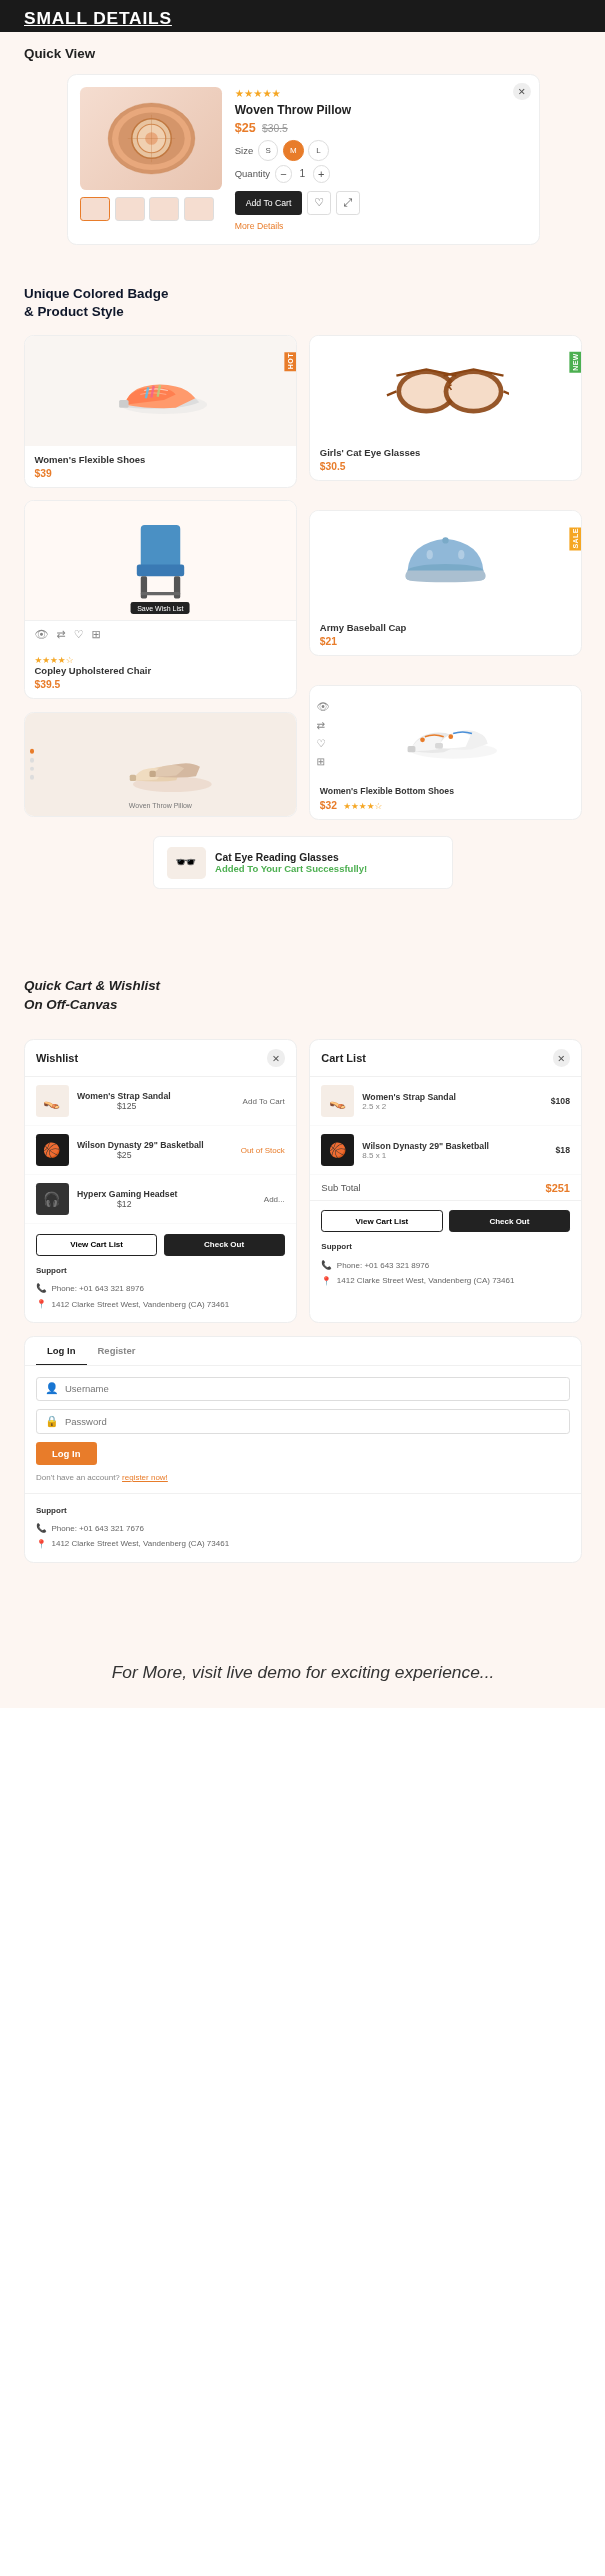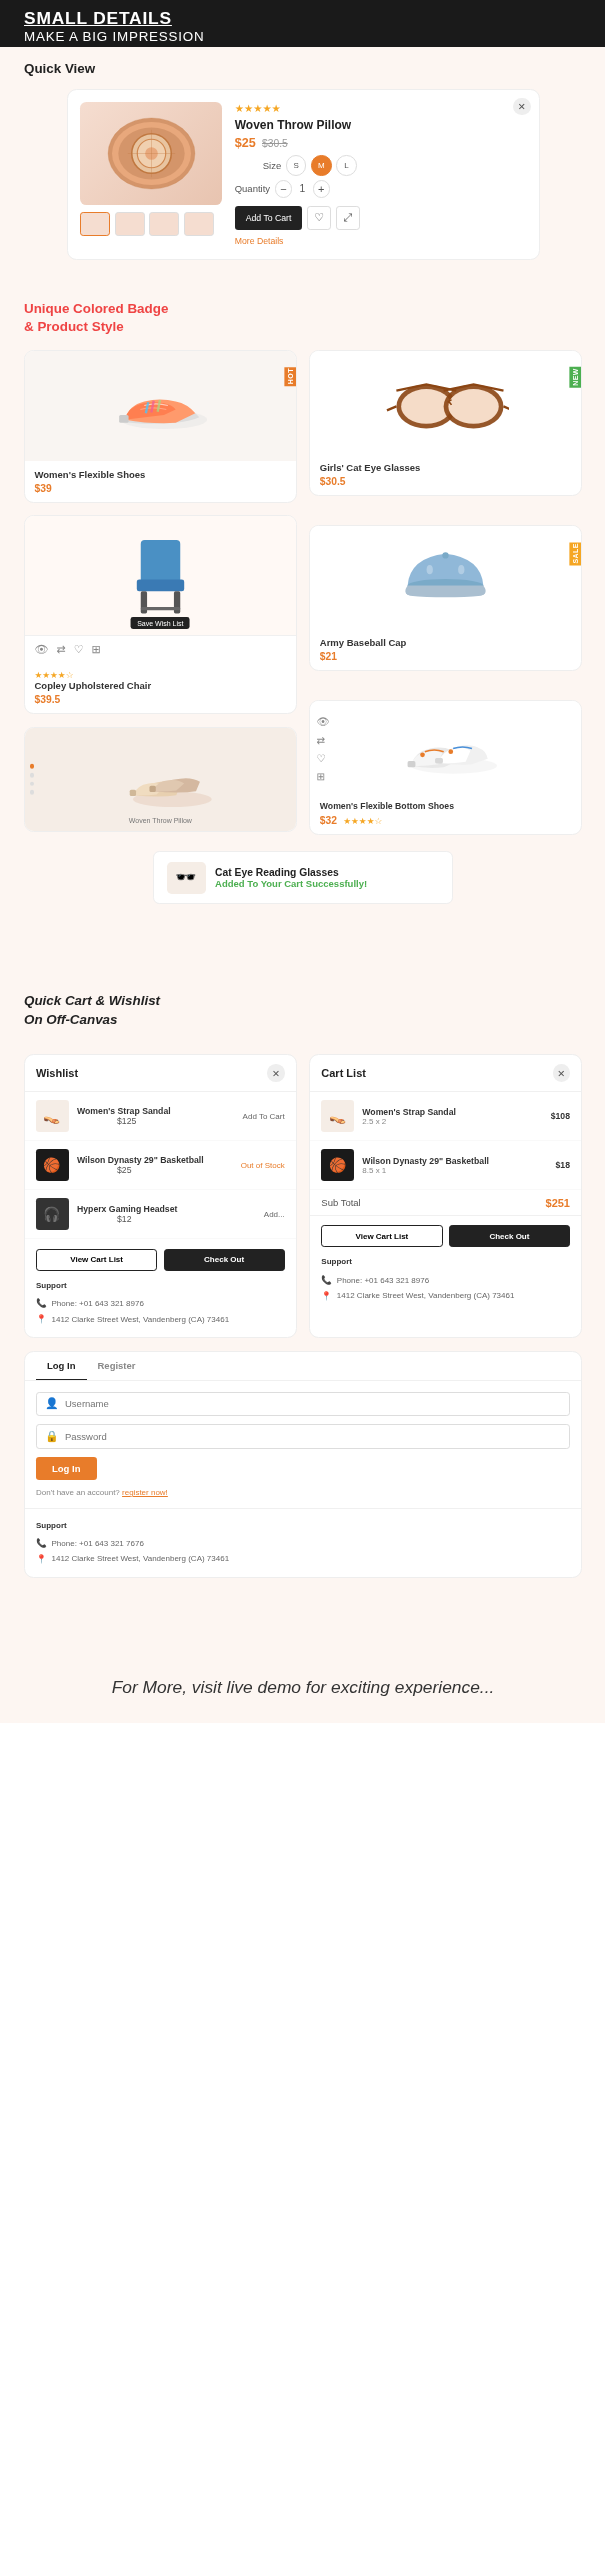--- a/index.html
+++ b/index.html
@@ -98,21 +98,21 @@
     }
     .qv-thumb.active { border-color: #e87c2a; }
 
     .qv-info-col { flex: 1; }
     .qv-stars { color: #f5a623; font-size: 10.3px; margin-bottom: 3.2px; }
     .qv-title { font-size: 12px; font-weight: 700; color: #222; margin-bottom: 4.7px; }
     .qv-price-row { display: flex; align-items: center; gap: 6.3px; margin-bottom: 4.7px; }
     .qv-price { color: #e87c2a; font-size: 12.6px; font-weight: 700; }
     .qv-old-price { color: #999; font-size: 10.3px; text-decoration: line-through; }
     .qv-desc { color: #777; font-size: 8.7px; line-height: 1.5; margin-bottom: 6.3px; }
-    .qv-size-row { display: flex; align-items: center; gap: 4.7px; margin-bottom: 4.7px; font-size: 9.5px; color: #555; margin-left: 28px; }
+    .qv-size-row { display: flex; align-items: center; gap: 4.7px; margin-bottom: 4.7px; font-size: 9.5px; color: #555; }
     .size-btn {
       width: 20.5px; height: 20.5px;
       border-radius: 50%;
       border: 0.8px solid #ddd;
       display: flex; align-items: center; justify-content: center;
       font-size: 8px;
       cursor: pointer;
     }
     .size-btn.active { border-color: #e87c2a; background: #e87c2a; color: #fff; }
     .qv-qty-row { display: flex; align-items: center; gap: 4.7px; margin-bottom: 8px; font-size: 9.5px; color: #555; }
@@ -147,21 +147,21 @@
     .qv-more { font-size: 8.7px; color: #e87c2a; margin-top: 6.3px; cursor: pointer; }
 
     
     .badge-section {
       background: #fdf6f2;
       padding: 16px 24px 24px;
     }
     .badge-section-label {
       font-size: 13.4px;
       font-weight: 700;
-      color: #ef4444;
+      color: #0f172a;
       margin-bottom: 12.6px;
       line-height: 1.4;
     }
 
     .products-grid {
       display: grid;
       grid-template-columns: 1fr 1fr;
       gap: 12.6px;
     }
 
@@ -511,21 +511,20 @@
     .section-bg { background: #fdf6f2; }
 
     
     .bs-name { font-size: 8.7px; font-weight: 600; color: #333; padding: 4.7px 9.5px 0; }
   </style>
 </head>
 <body>
 
 <div class="header">
   <h1>SMALL DETAILS</h1>
-  <h2>MAKE A BIG IMPRESSION</h2>
 </div>
 
 <div class="section-bg" style="padding: 14px 24px 3.2px;">
   <div class="section-label" style="padding: 0 0 9.5px;">Quick View</div>
 </div>
 
 <div class="quick-view-section" style="padding-top: 0;">
   <div class="quick-view-card">
     <div class="close-btn">✕</div>
     <div class="qv-image-col">

